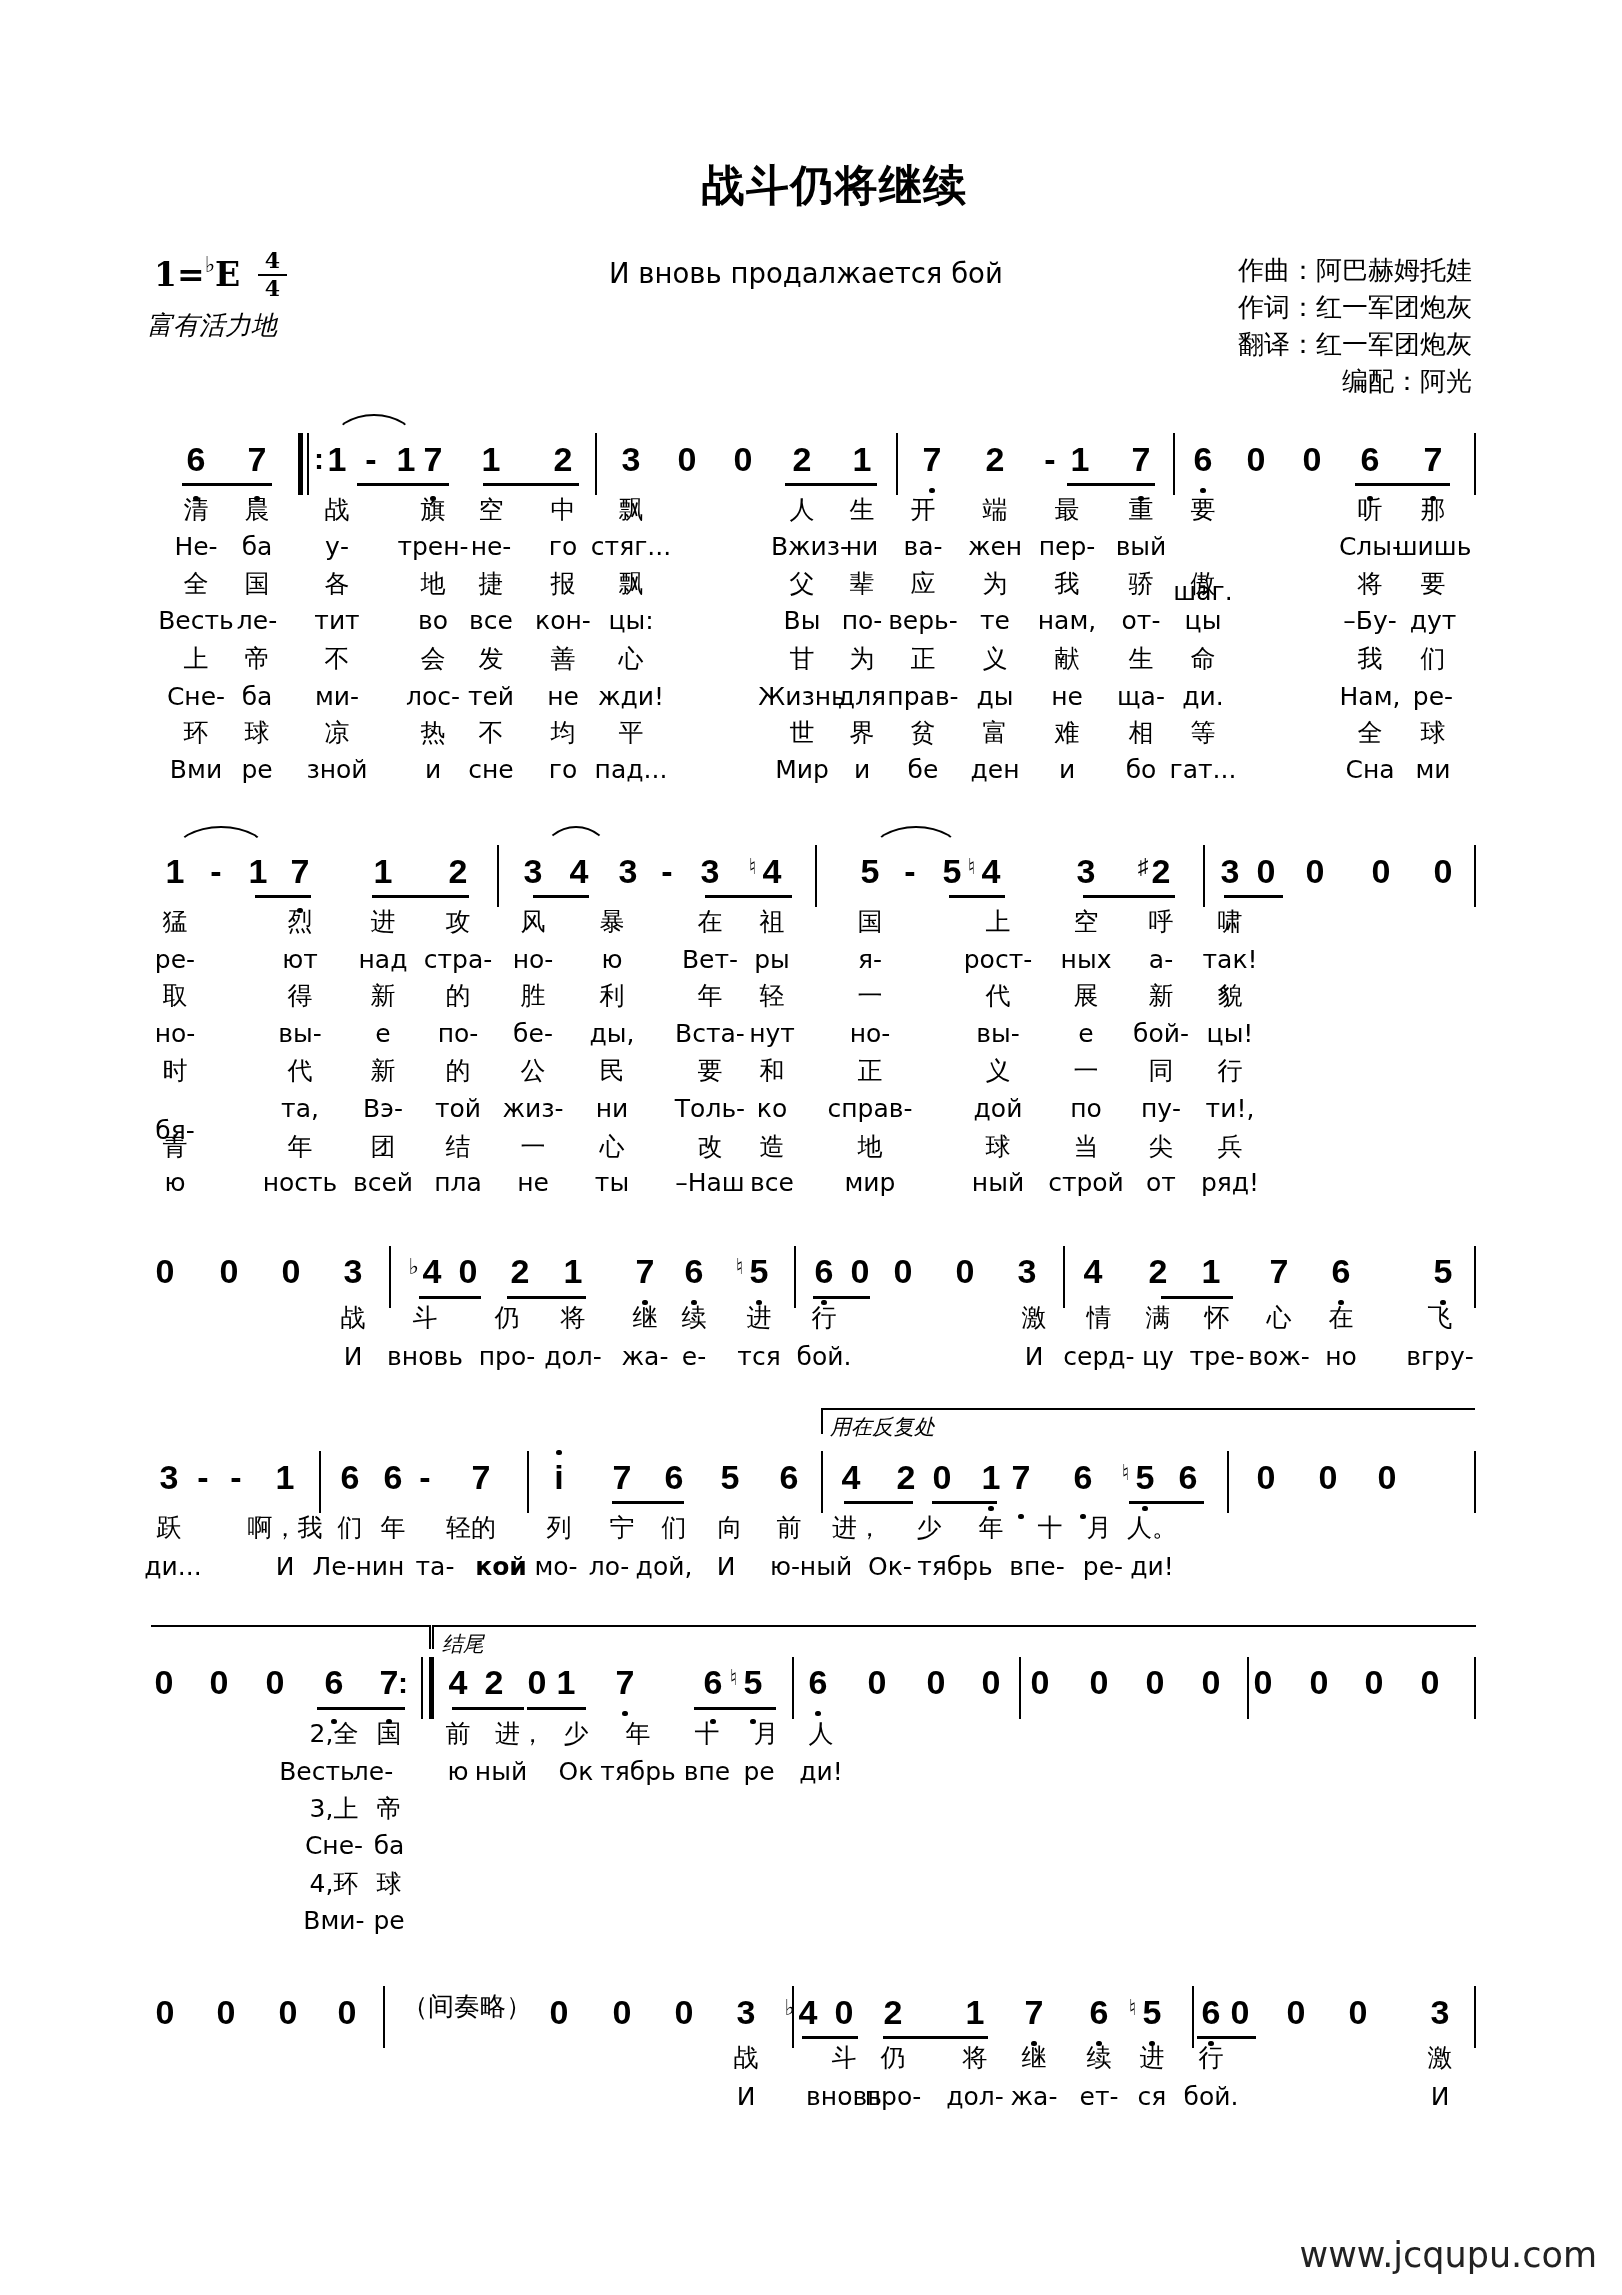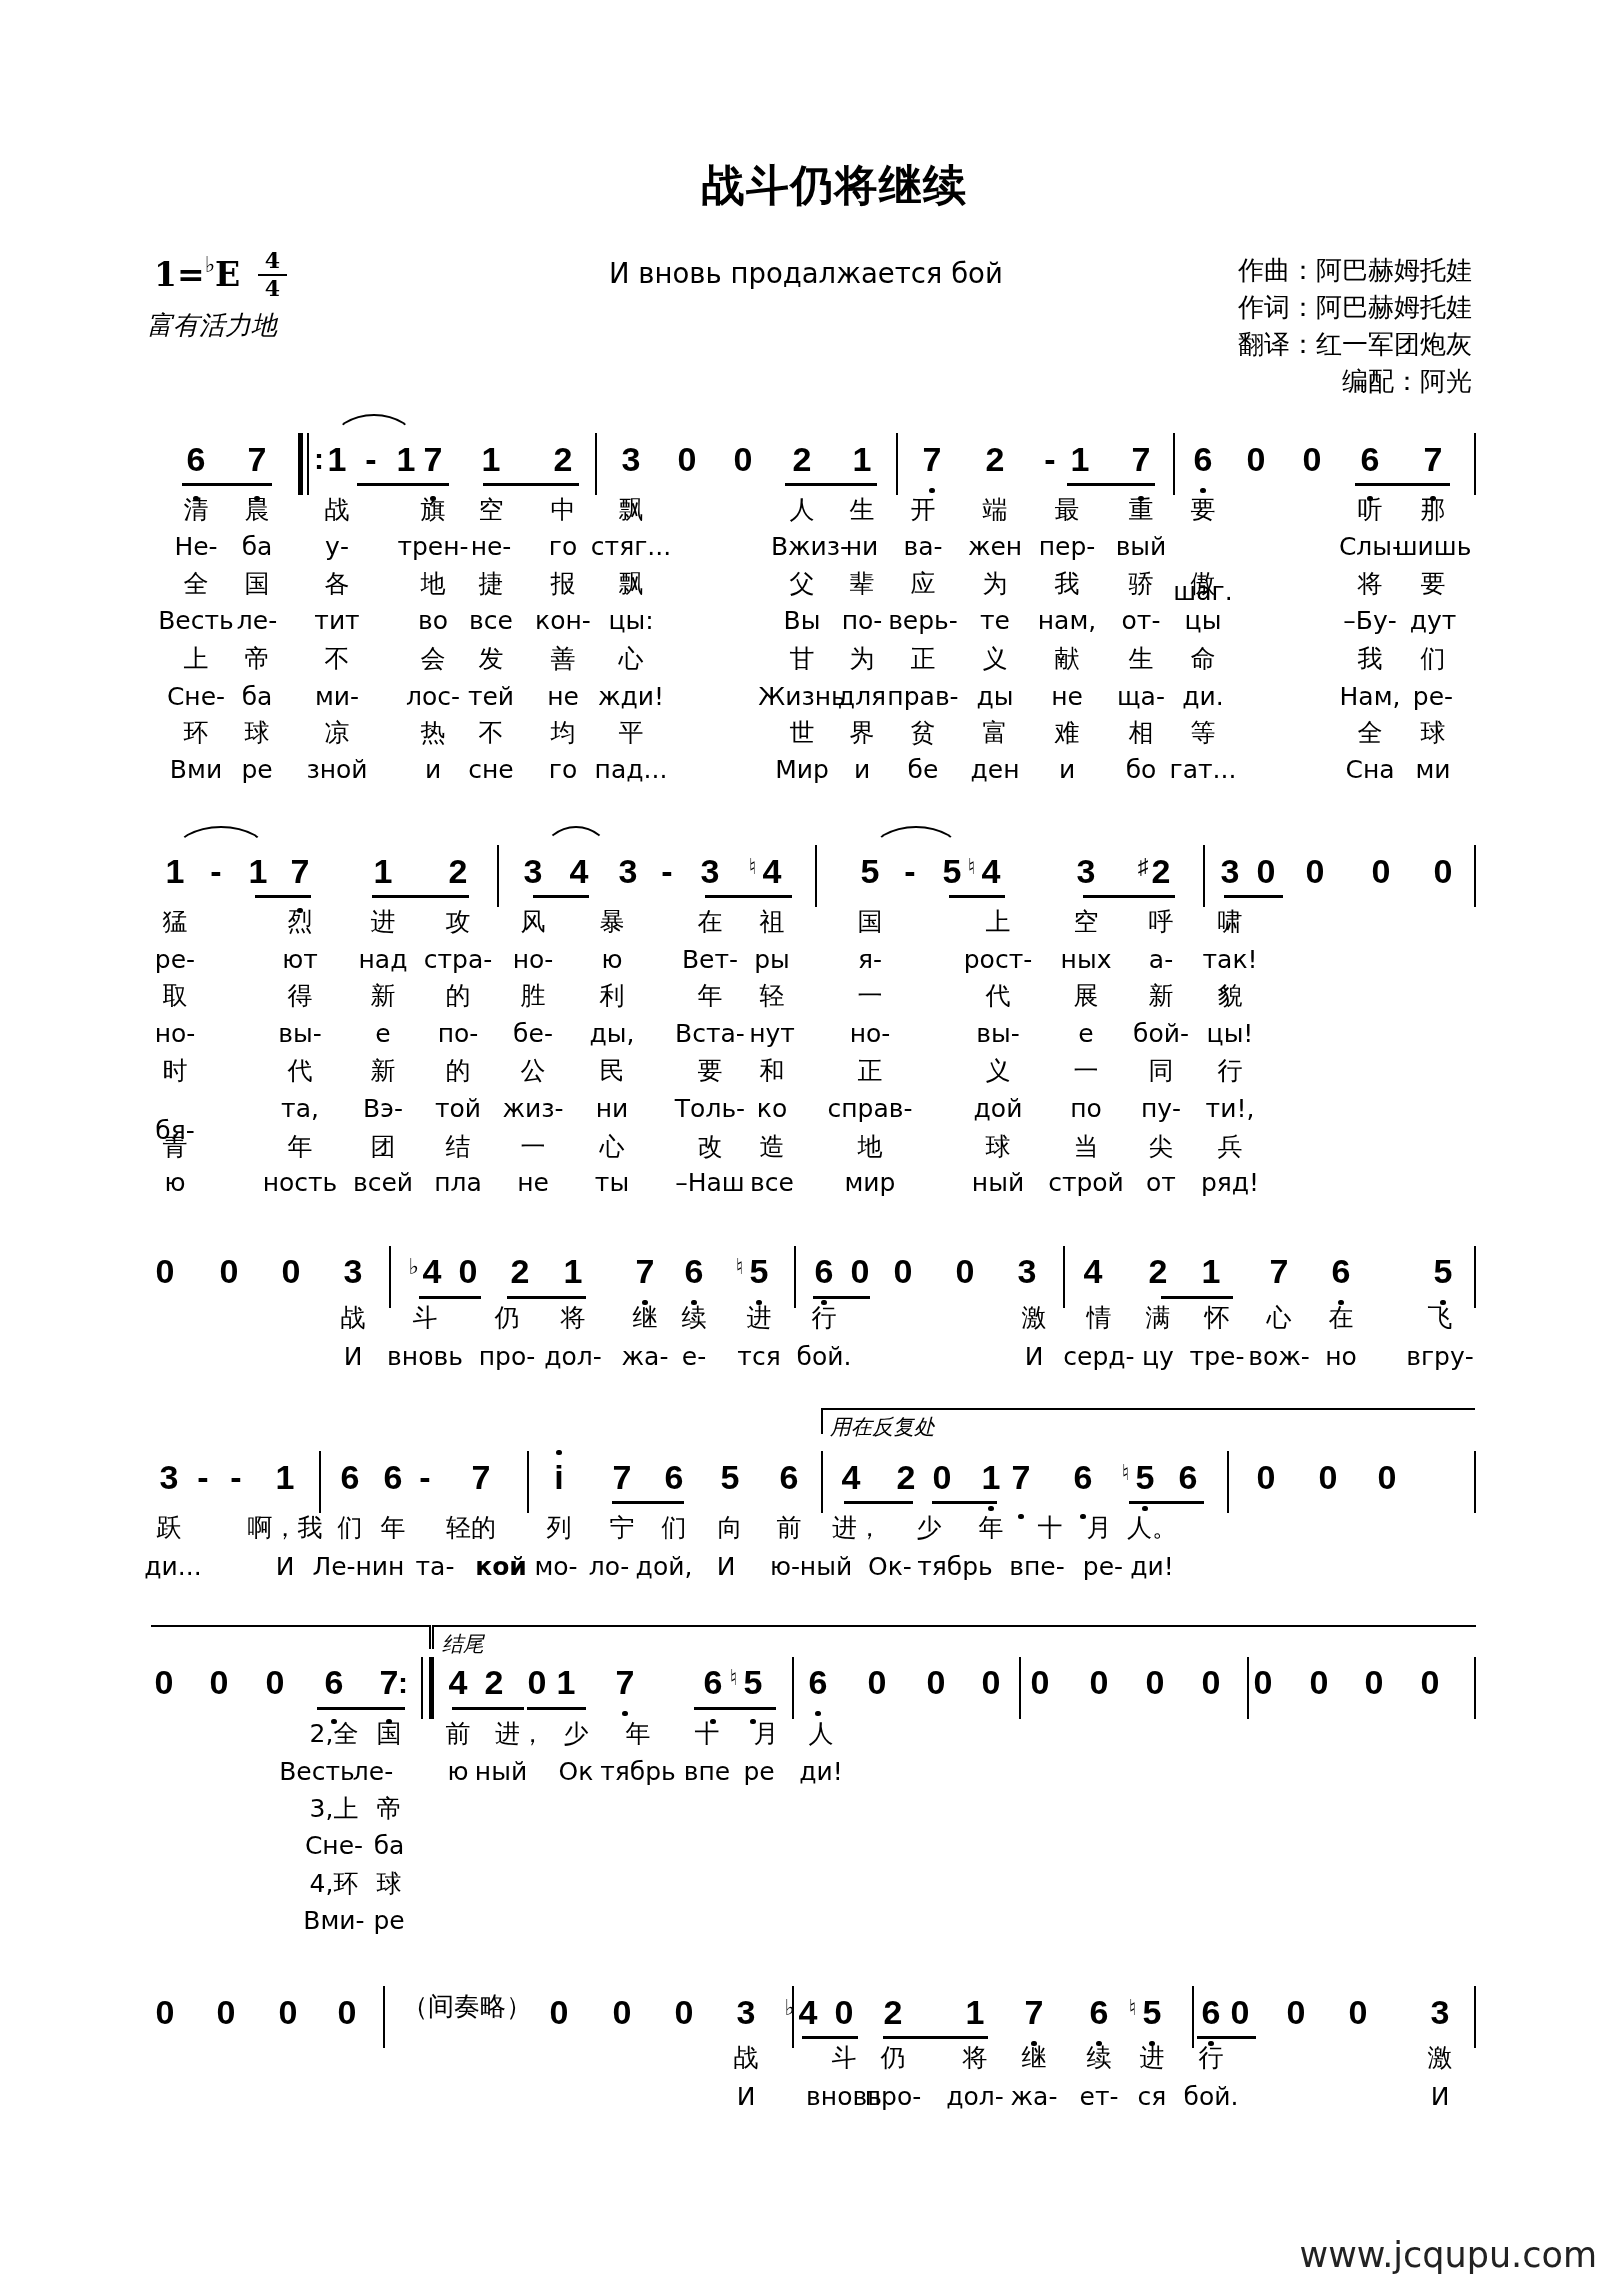--- a/index.html
+++ b/index.html
@@ -39,21 +39,21 @@
 <div class="abs key"><span>1=</span><span class="flat">♭</span><span>E</span></div>
 <div class="abs timesig">
   <div>4</div>
   <div class="line"></div>
   <div>4</div>
 </div>
 <div class="abs tempo">富有活力地</div>
 <div class="abs subtitle">И вновь продалжается бой</div>
 <div class="abs credits">
   <div>作曲：阿巴赫姆托娃</div>
-  <div>作词：阿巴赫姆托娃</div>
+  <div>作词：红一军团炮灰</div>
   <div>翻译：红一军团炮灰</div>
   <div>编配：阿光</div>
 </div>
 
 <div id="score">
     <div class="note dot-below-low" style="left: 196px; top: 440px;">6</div>
     <div class="note dot-below-low" style="left: 257px; top: 440px;">7</div>
     <div class="note" style="left: 337px; top: 440px;">1</div>
     <div class="dash" style="left: 371px; top: 440px;">-</div>
     <div class="note" style="left: 406px; top: 440px;">1</div>

